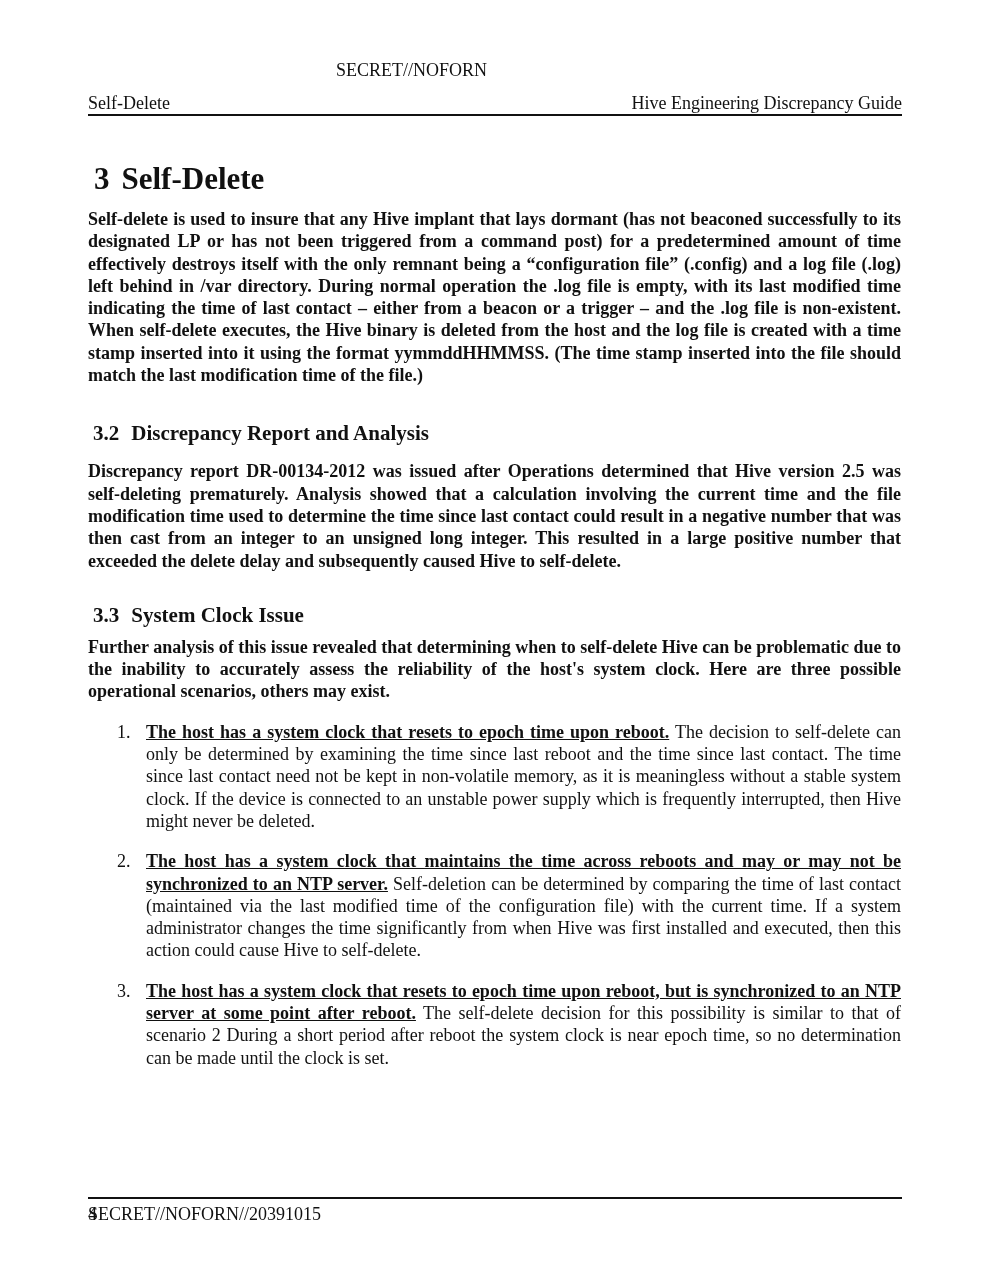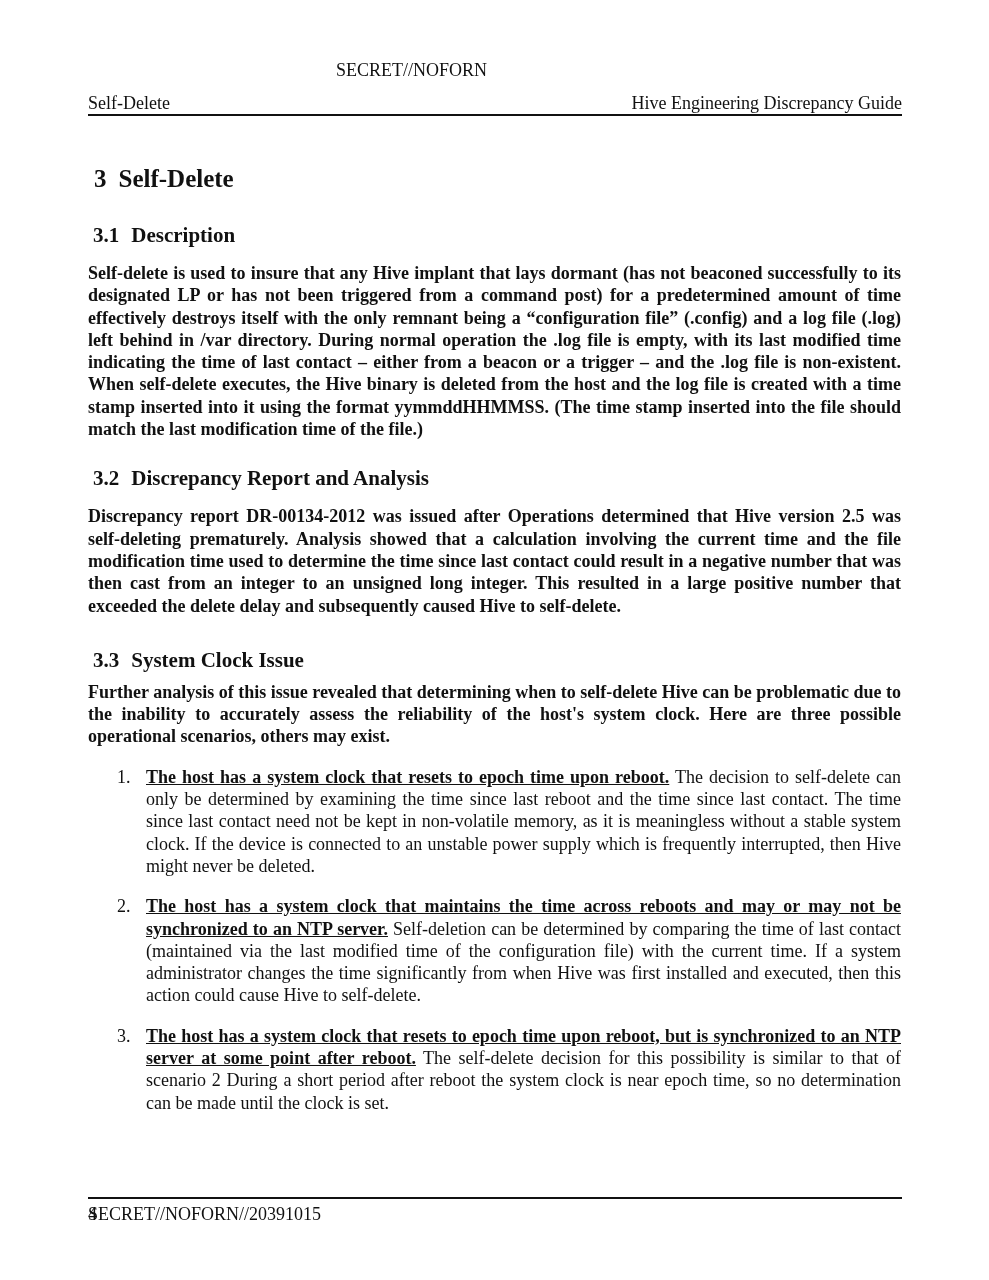--- a/index.html
+++ b/index.html
@@ -36,42 +36,42 @@
       align-items: flex-end;
       line-height: 22px;
     }
     .content {
       position: absolute;
       top: 160px;
       left: 88px;
       width: 813px;
     }
     h1 {
-      font-size: 25px;
+      font-size: 31px;
       font-weight: bold;
       margin: 4px 0 0 6px;
       line-height: 30px;
     }
     h2 {
       font-size: 21px;
       font-weight: bold;
       margin: 0 0 0 5px;
       line-height: 26px;
     }
     h1 .num, h2 .num { margin-right: 12px; }
     p {
       font-size: 18px;
       line-height: 22.3px;
       margin: 0;
       text-align: justify;
       font-weight: bold;
     }
     .h-desc { margin-top: 28px; }
     .p-desc { margin-top: 14px; }
-    .h-disc { margin-top: 25px; }
+    .h-disc { margin-top: 34px; }
     .p-disc { margin-top: 14px; }
     .h-clock { margin-top: 30px; }
     .p-clock { margin-top: 8px; }
     ol {
       list-style: none;
       margin: 0;
       padding: 0;
     }
     li {
       position: relative;
@@ -119,23 +119,20 @@
 <div class="running-header">
   <span>Self-Delete</span>
   <span>Hive Engineering Discrepancy Guide</span>
 </div>
 
 <div class="content">
   <h1>
     <span class="num">3</span><span>Self-Delete</span>
   </h1>
 
-  <h2 class="h-desc">
-    <span class="num">3.1</span><span>Description</span>
-  </h2>
   <p class="p-desc">Self-delete is used to insure that any Hive implant that lays dormant (has not beaconed successfully to its designated LP or has not been triggered from a command post) for a predetermined amount of time effectively destroys itself with the only remnant being a “configuration file” (.config) and a log file (.log) left behind in /var directory. During normal operation the .log file is empty, with its last modified time indicating the time of last contact – either from a beacon or a trigger – and the .log file is non-existent. When self-delete executes, the Hive binary is deleted from the host and the log file is created with a time stamp inserted into it using the format yymmddHHMMSS. (The time stamp inserted into the file should match the last modification time of the file.)</p>
 
   <h2 class="h-disc">
     <span class="num">3.2</span><span>Discrepancy Report and Analysis</span>
   </h2>
   <p class="p-disc">Discrepancy report DR-00134-2012 was issued after Operations determined that Hive version 2.5 was self-deleting prematurely. Analysis showed that a calculation involving the current time and the file modification time used to determine the time since last contact could result in a negative number that was then cast from an integer to an unsigned long integer. This resulted in a large positive number that exceeded the delete delay and subsequently caused Hive to self-delete.</p>
 
   <h2 class="h-clock">
     <span class="num">3.3</span><span>System Clock Issue</span>
   </h2>

